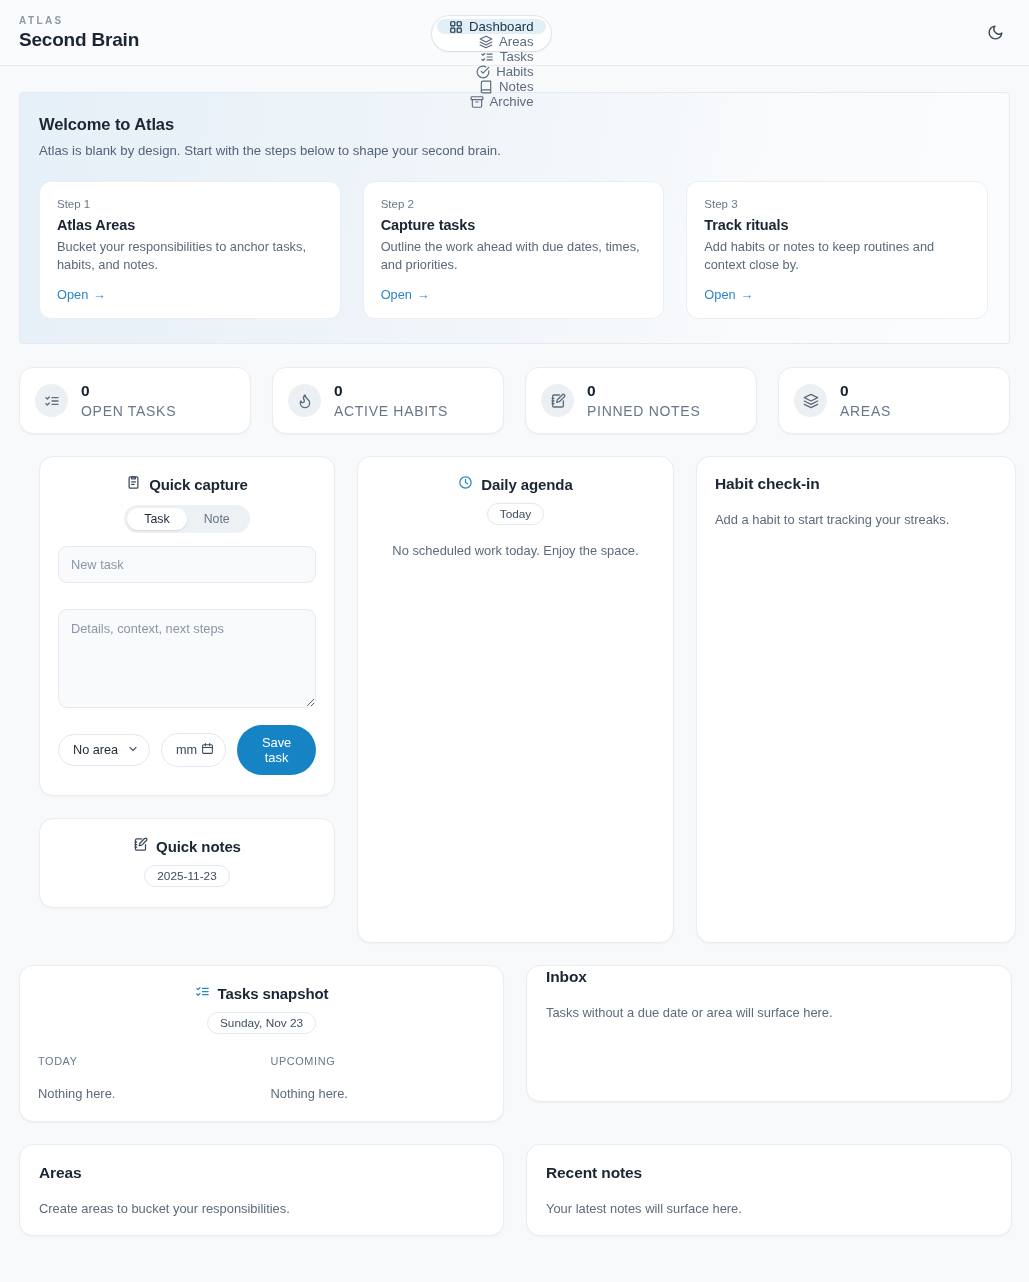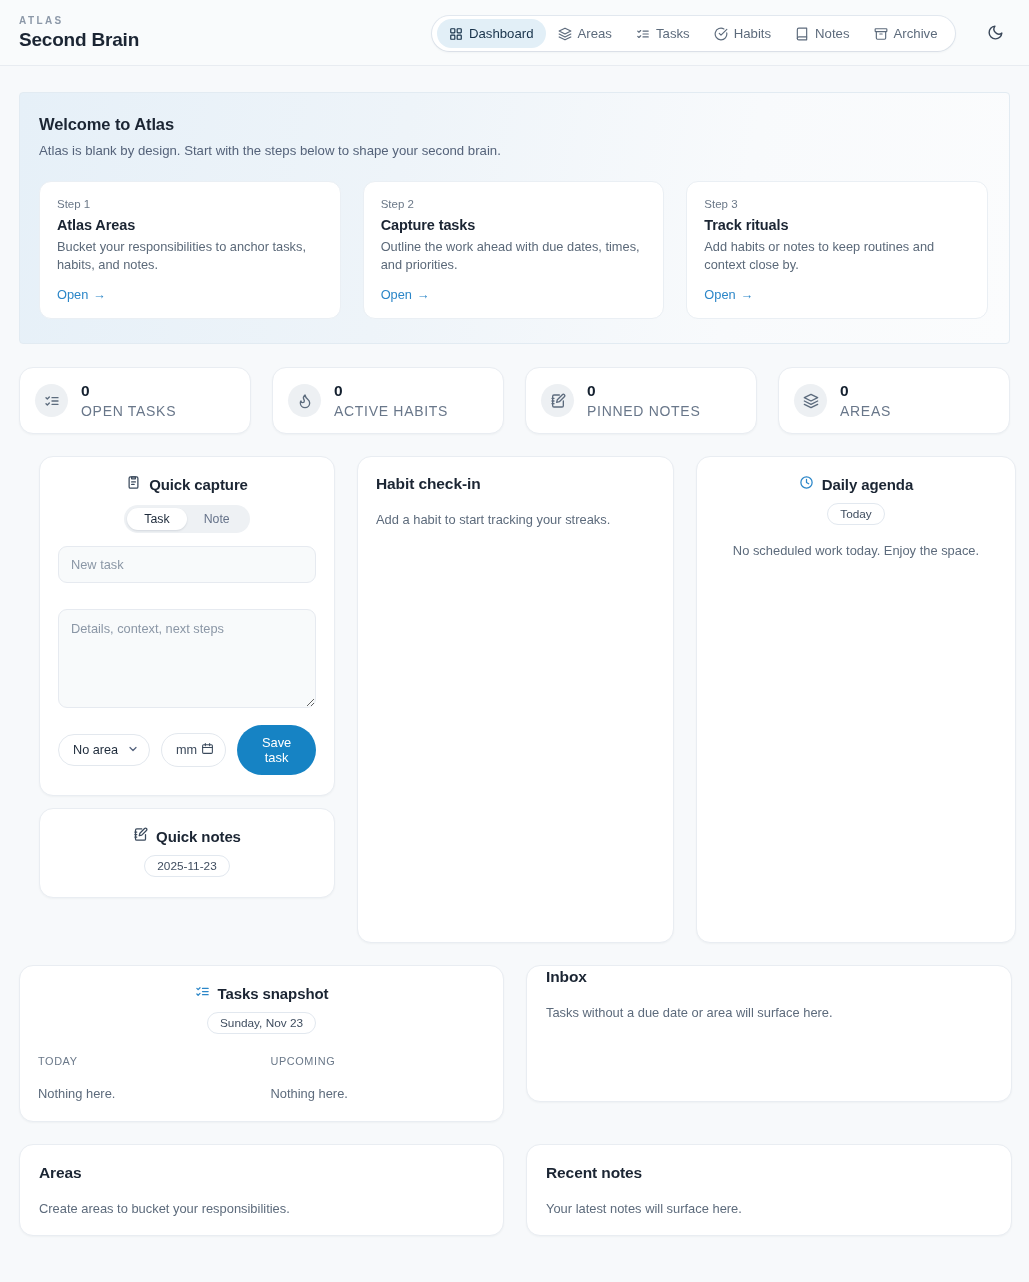--- a/index.html
+++ b/index.html
@@ -42,20 +42,21 @@
     position: absolute;
     left: 432px;
     top: 16px;
     height: 35px;
     background: #ffffff;
     border-radius: 999px;
     display: flex;
     align-items: flex-end;
     padding: 3px 5px;
     box-shadow: 0 1px 3px rgba(25,40,60,.07), 0 0 0 1px rgba(225,232,240,.9);
+    flex-direction: column;
   }
   .nav-item {
     display: flex;
     align-items: center;
     gap: 6px;
     height: 29px;
     padding: 0 12px;
     border-radius: 999px;
     font-size: 13.2px;
     color: #5d6b7c;
@@ -173,21 +174,21 @@
   }
 
   
   .mid {
     display: grid;
     grid-template-columns: 316px 317px 320px;
     gap: 22px;
     margin-top: 22px;
     align-items: start;
   }
-  .col-left { display: flex; flex-direction: column; gap: 12px; padding-left: 20px; }
+  .col-left { display: flex; flex-direction: column; gap: 22px; padding-left: 20px; }
 
   .card-pad { padding: 18px 18px 20px 18px; }
   .card-head-center { text-align: center; }
   .card-title-row {
     display: flex; align-items: center; justify-content: center; gap: 8px;
   }
   .card-title {
     font-size: 15px;
     font-weight: bold;
     color: #1b2533;
@@ -592,39 +593,39 @@
                     <path d="M18.5 2.5a2.1 2.1 0 0 1 3 3L14 13l-4 1 1-4z"></path>
                   </svg>
               </span>
               <span class="card-title">Quick notes</span>
             </div>
             <div class="pill">2025-11-23</div>
           </div>
         </div>
       </div>
 
-      <div class="card card-pad tall-habit">
-        <div class="card-left-title">Habit check-in</div>
-        <div class="muted mt18">Add a habit to start tracking your streaks.</div>
-      </div>
-
       <div class="card card-pad tall-agenda">
         <div class="card-head-center">
           <div class="card-title-row">
             <span>
               <svg width="15" height="15" viewBox="0 0 24 24" fill="none" stroke="#2b86c8" stroke-width="2" stroke-linecap="round" stroke-linejoin="round">
                   <circle cx="12" cy="12" r="9"></circle>
                   <polyline points="12 7 12 12 15.5 14"></polyline>
                 </svg>
             </span>
             <span class="card-title">Daily agenda</span>
           </div>
           <div class="pill">Today</div>
         </div>
         <div class="agenda-empty">No scheduled work today. Enjoy the space.</div>
+      </div>
+
+      <div class="card card-pad tall-habit">
+        <div class="card-left-title">Habit check-in</div>
+        <div class="muted mt18">Add a habit to start tracking your streaks.</div>
       </div>
     </div>
 
     <div class="snap">
 
       <div class="card card-pad">
         <div class="card-head-center">
           <div class="card-title-row">
             <span>
               <svg width="15" height="15" viewBox="0 0 24 24" fill="none" stroke="#2b86c8" stroke-width="2" stroke-linecap="round" stroke-linejoin="round">

